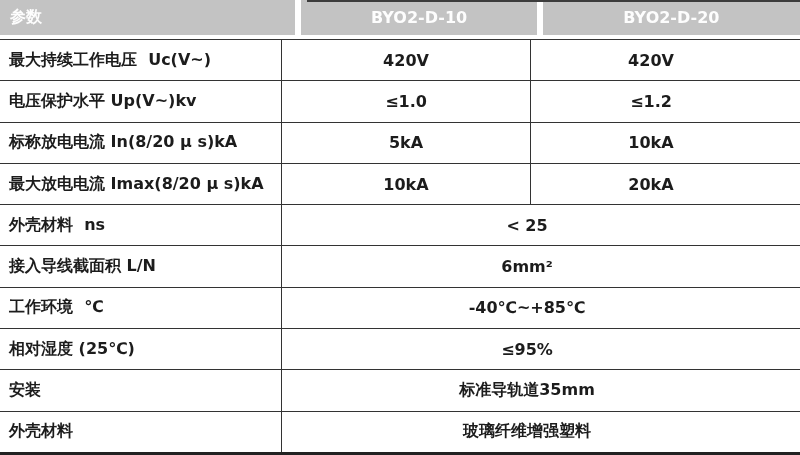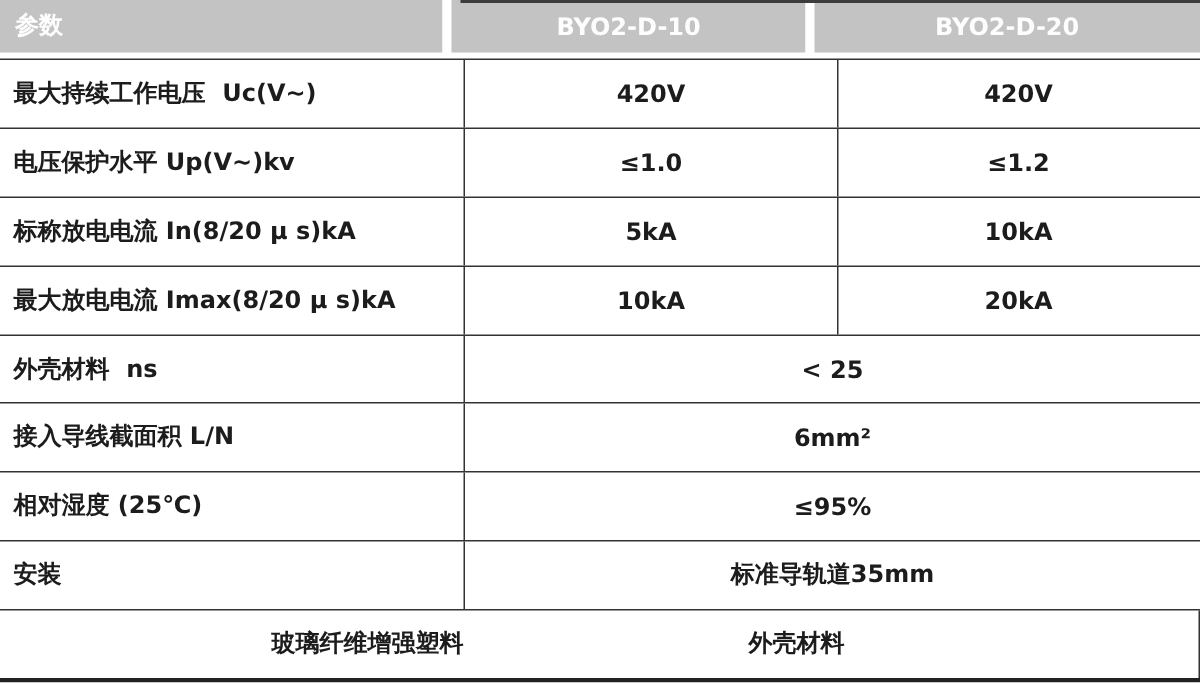--- a/index.html
+++ b/index.html
@@ -56,21 +56,21 @@
     border-top: 1.5px solid #333333;
   }
   .cell {
     display: flex;
     align-items: center;
     font-size: 16px;
     font-weight: 700;
     color: #1c1c1c;
   }
   .cell.label {
-    width: 310px;
+    width: 282px;
     padding-left: 9px;
     border-right: 1.5px solid #333333;
     white-space: pre;
     justify-content: flex-start;
   }
   .cell.v { justify-content: center; text-align: right; }
   .cell.v1 { width: 249px; border-right: 1.5px solid #333333; }
   .cell.v2 { width: 240px; }
   .cell.merged { width: 490px; }
 </style>
@@ -125,30 +125,34 @@
       <div class="cell v merged">&lt; 25</div>
     </div>
 
     <div class="row">
       <div class="cell label">接入导线截面积 L/N</div>
       <div class="cell v merged">6mm²</div>
     </div>
 
 
 
+    <div class="row">
+      <div class="cell label">工作环境  ℃</div>
+      <div class="cell v merged">-40℃~+85℃</div>
+    </div>
 
     <div class="row">
       <div class="cell label">相对湿度 (25℃)</div>
       <div class="cell v merged">≤95%</div>
     </div>
 
     <div class="row">
       <div class="cell label">安装</div>
       <div class="cell v merged">标准导轨道35mm</div>
     </div>
 
     <div class="row">
+      <div class="cell label">外壳材料</div>
       <div class="cell v merged">玻璃纤维增强塑料</div>
-      <div class="cell label">外壳材料</div>
     </div>
 
   </div>
 </div>
 
 </body></html>

